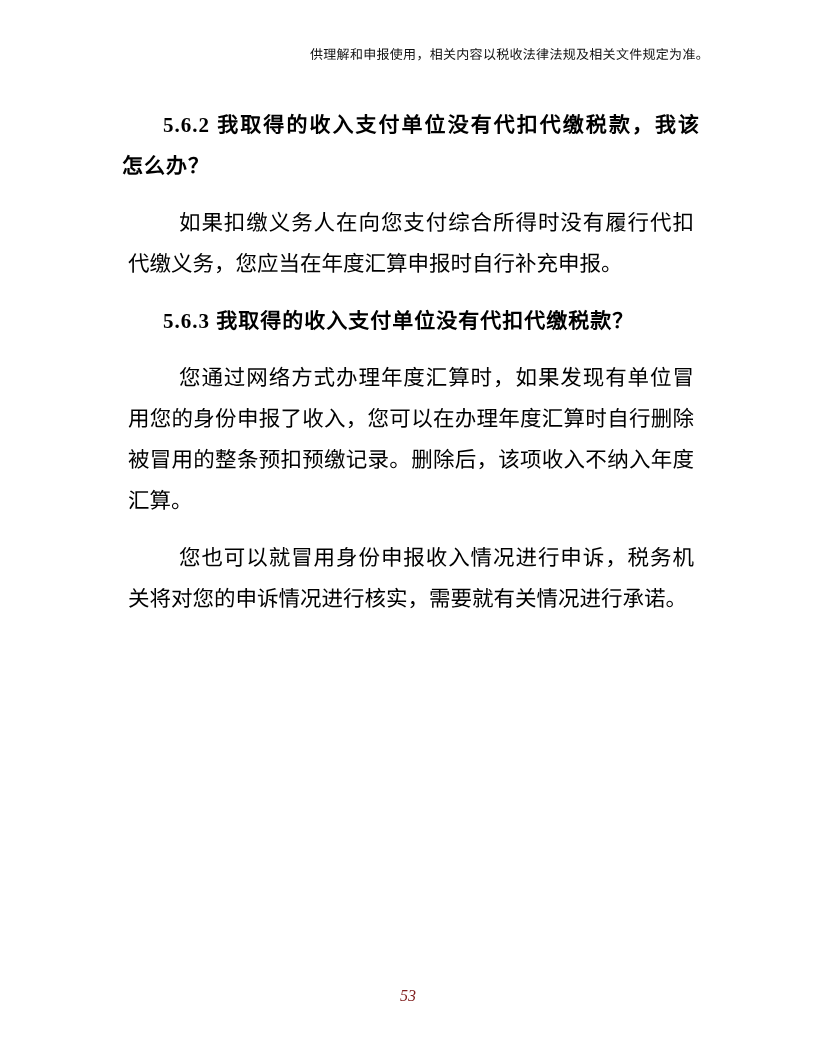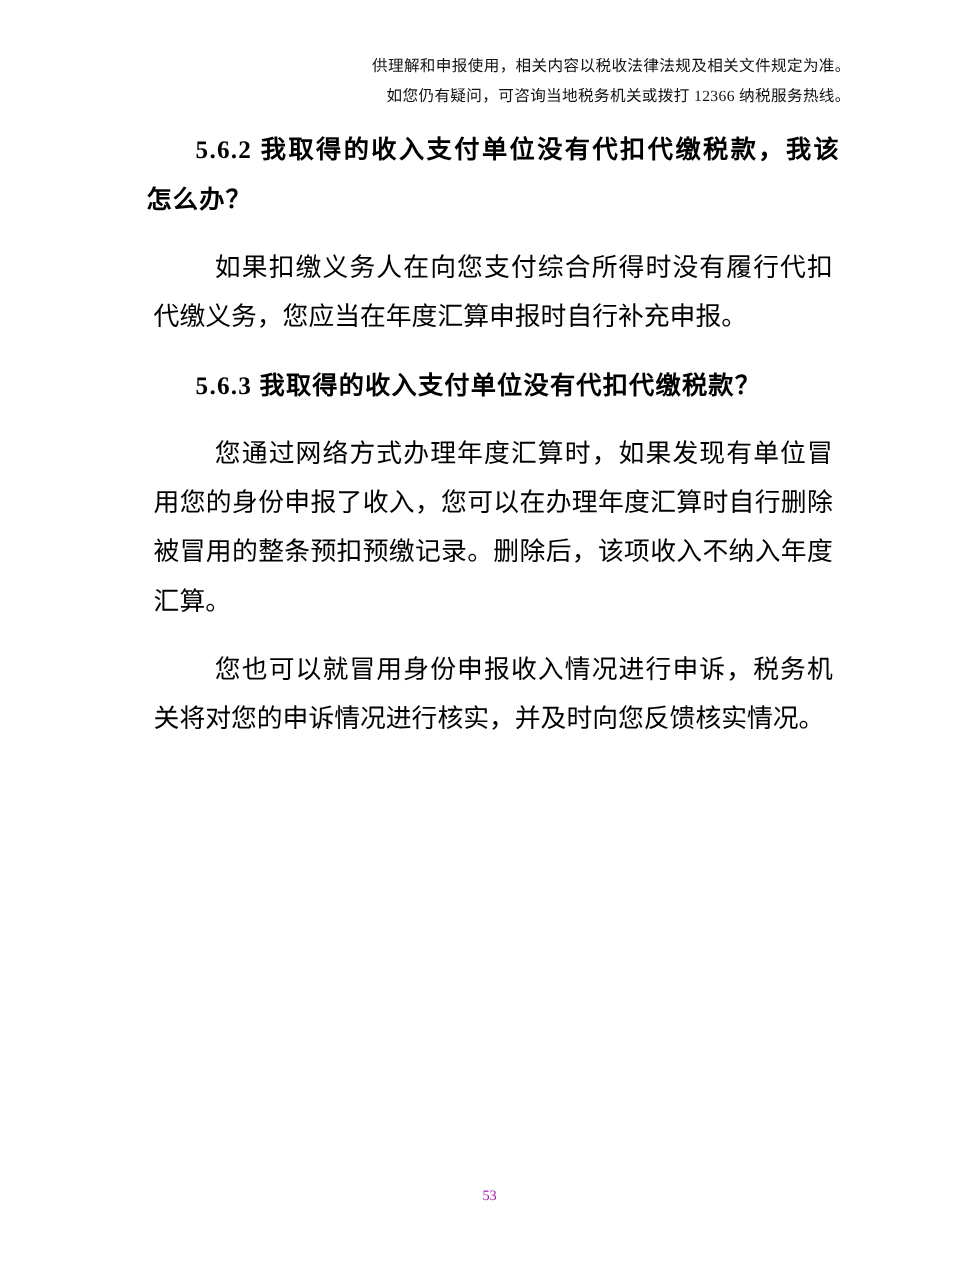--- a/index.html
+++ b/index.html
@@ -54,43 +54,43 @@
     text-indent: 51px;
   }
   .footer {
     position: absolute;
     top: 986px;
     left: 0;
     width: 100%;
     text-align: center;
   }
   .page-number {
-    font-size: 12px;
+    font-size: 16px;
     line-height: 20px;
-    color: #a21caf;
+    color: #7f1d1d;
+    font-style: italic;
   }
 </style>
 </head>
 <body>
 
 <div class="page">
 
   <div class="header-note">
     <div>供理解和申报使用，相关内容以税收法律法规及相关文件规定为准。</div>
-    <div>如您仍有疑问，可咨询当地税务机关或拨打 12366 纳税服务热线。</div>
   </div>
 
   <div class="content">
 
     <h2 class="heading">5.6.2 我取得的收入支付单位没有代扣代缴税款，我该怎么办？</h2>
     <p class="para">如果扣缴义务人在向您支付综合所得时没有履行代扣代缴义务，您应当在年度汇算申报时自行补充申报。</p>
 
     <h2 class="heading">5.6.3 我取得的收入支付单位没有代扣代缴税款？</h2>
     <p class="para">您通过网络方式办理年度汇算时，如果发现有单位冒用您的身份申报了收入，您可以在办理年度汇算时自行删除被冒用的整条预扣预缴记录。删除后，该项收入不纳入年度汇算。</p>
-    <p class="para">您也可以就冒用身份申报收入情况进行申诉，税务机关将对您的申诉情况进行核实，并及时向您反馈核实情况。</p>
+    <p class="para">您也可以就冒用身份申报收入情况进行申诉，税务机关将对您的申诉情况进行核实，需要就有关情况进行承诺。</p>
 
 
   </div>
 
   <div class="footer">
     <span class="page-number">53</span>
   </div>
 
 </div>
 

